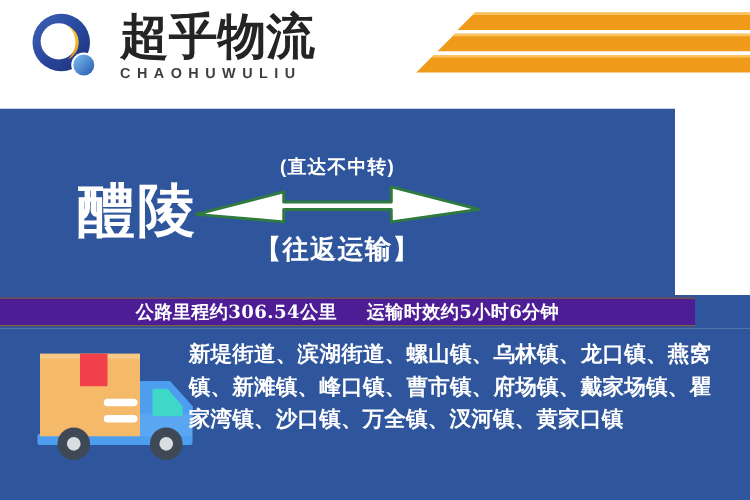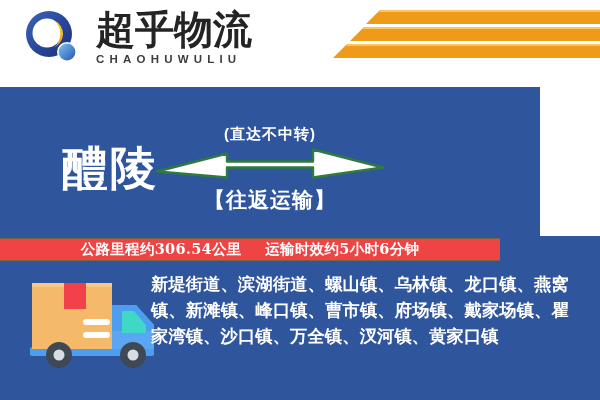--- a/index.html
+++ b/index.html
@@ -121,22 +121,22 @@
   
   .info-bar-outer {
     position: absolute;
     left: 0; top: 236px;
     width: 600px; height: 27px;
     background: #2f569c;
   }
   .info-bar {
     position: absolute;
     left: 0; top: 2px;
-    width: 500px; height: 23px;
-    background: #ef4444;
+    width: 556px; height: 23px;
+    background: #4c1d95;
     border-top: 1px solid #7a6340;
     border-bottom: 1px solid #7a6340;
     box-sizing: border-box;
     display: flex;
     align-items: center;
     justify-content: center;
   }
   .info-bar-text {
     font-family: "DejaVu Serif", serif;
     font-size: 14.5px;

